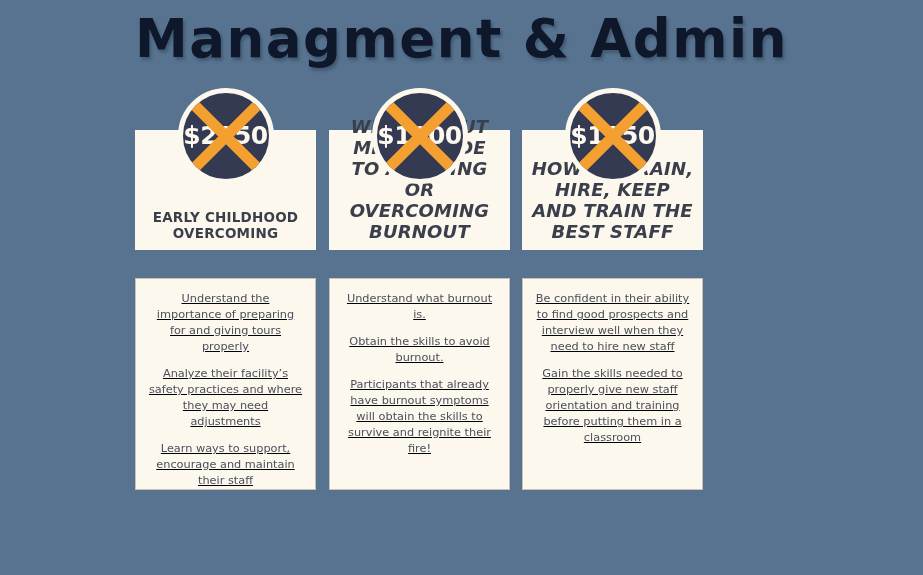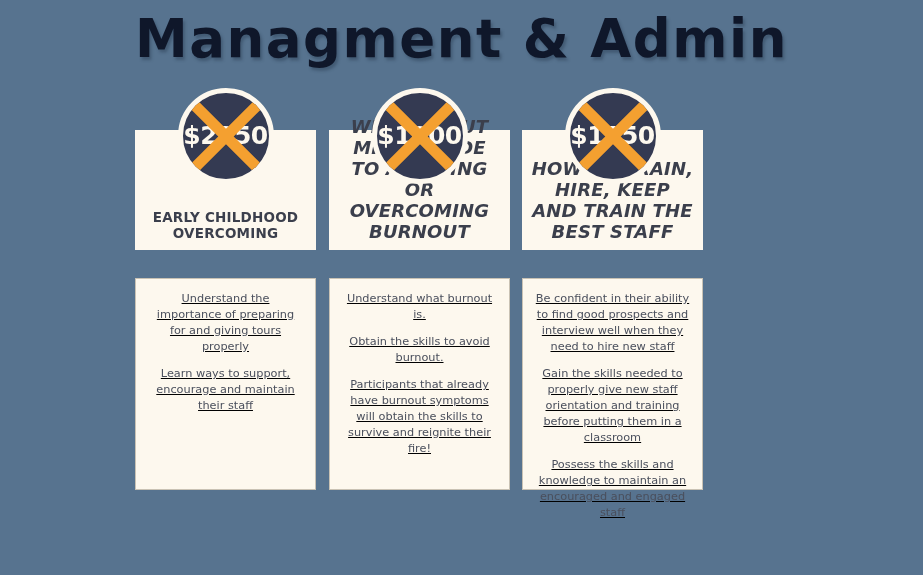--- a/index.html
+++ b/index.html
@@ -176,20 +176,21 @@
     <div class="badge">
       <div class="badge-price">$2250</div>
       <div class="badge-x">
         <span class="a"></span>
           <span class="b"></span>
       </div>
     </div>
 
     <div class="body-card">
       <p>Understand the importance of preparing for and giving tours properly</p>
+      <p>Analyze their facility’s safety practices and where they may need adjustments</p>
       <p>Learn ways to support, encourage and maintain their staff</p>
     </div>
   </div>
 
   <div class="column c2">
 
     <div class="head-card">
       <div class="head-card-inner">
         <div class="course-title small">WHAT ABOUT ME? A GUIDE TO AVOIDING OR OVERCOMING BURNOUT</div>
       </div>
@@ -222,17 +223,16 @@
       <div class="badge-price">$1150</div>
       <div class="badge-x">
         <span class="a"></span>
           <span class="b"></span>
       </div>
     </div>
 
     <div class="body-card">
       <p>Be confident in their ability to find good prospects and interview well when they need to hire new staff</p>
       <p>Gain the skills needed to properly give new staff orientation and training before putting them in a classroom</p>
-      <p>Possess the skills and knowledge to maintain an encouraged and engaged staff</p>
     </div>
   </div>
 
 </div>
 
 </body></html>

